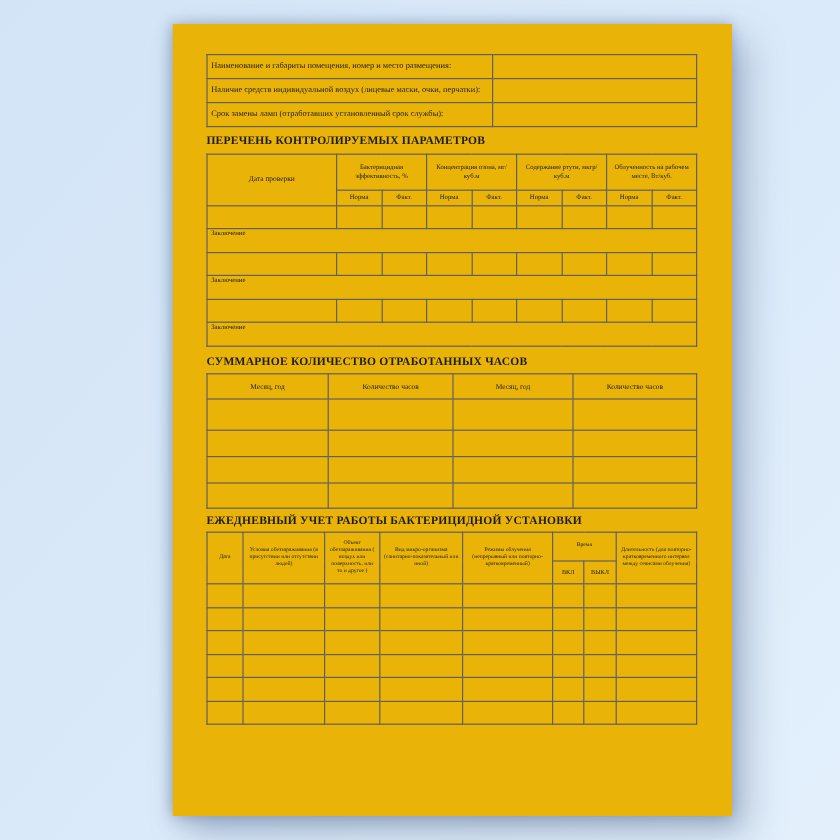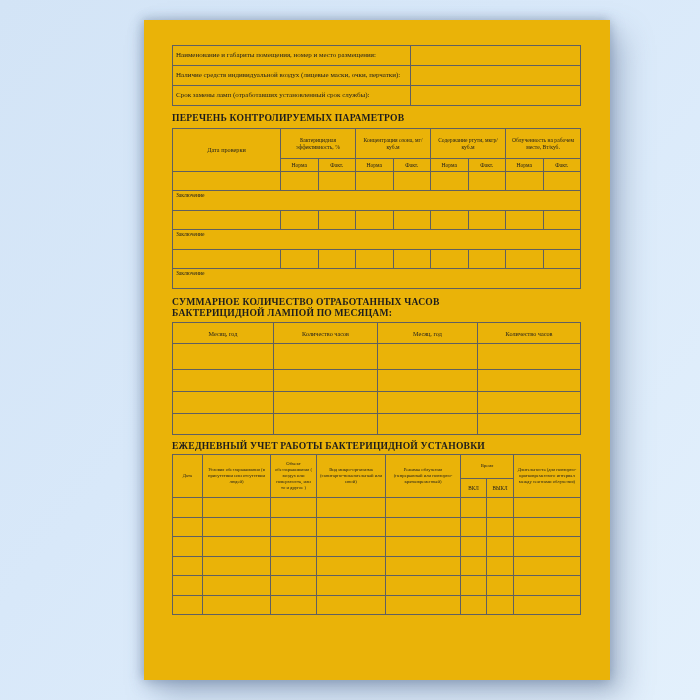--- a/index.html
+++ b/index.html
@@ -147,21 +147,20 @@
             <td></td>
       </tr>
       <tr class="cr">
         <td class="concl" colspan="9">Заключение</td>
       </tr>
     </tbody>
       </table>
 
     <div class="title t3">
       <span>СУММАРНОЕ КОЛИЧЕСТВО ОТРАБОТАННЫХ ЧАСОВ</span><br>
-      <span>БАКТЕРИЦИДНОЙ ЛАМПОЙ ПО МЕСЯЦАМ:</span>
     </div>
 
     <table class="t hours">
       <colgroup>
           <col style="width:101px">
           <col style="width:104px">
           <col style="width:100px">
           <col style="width:103px">
         </colgroup>
       <tbody>

